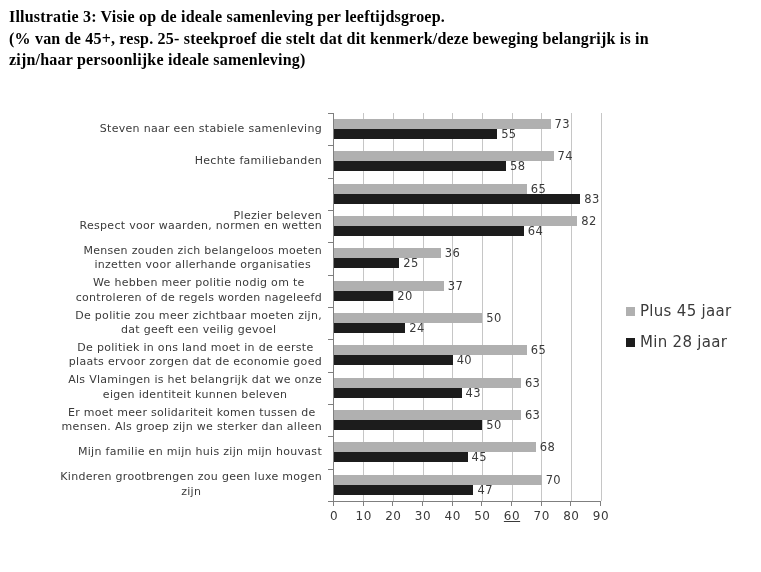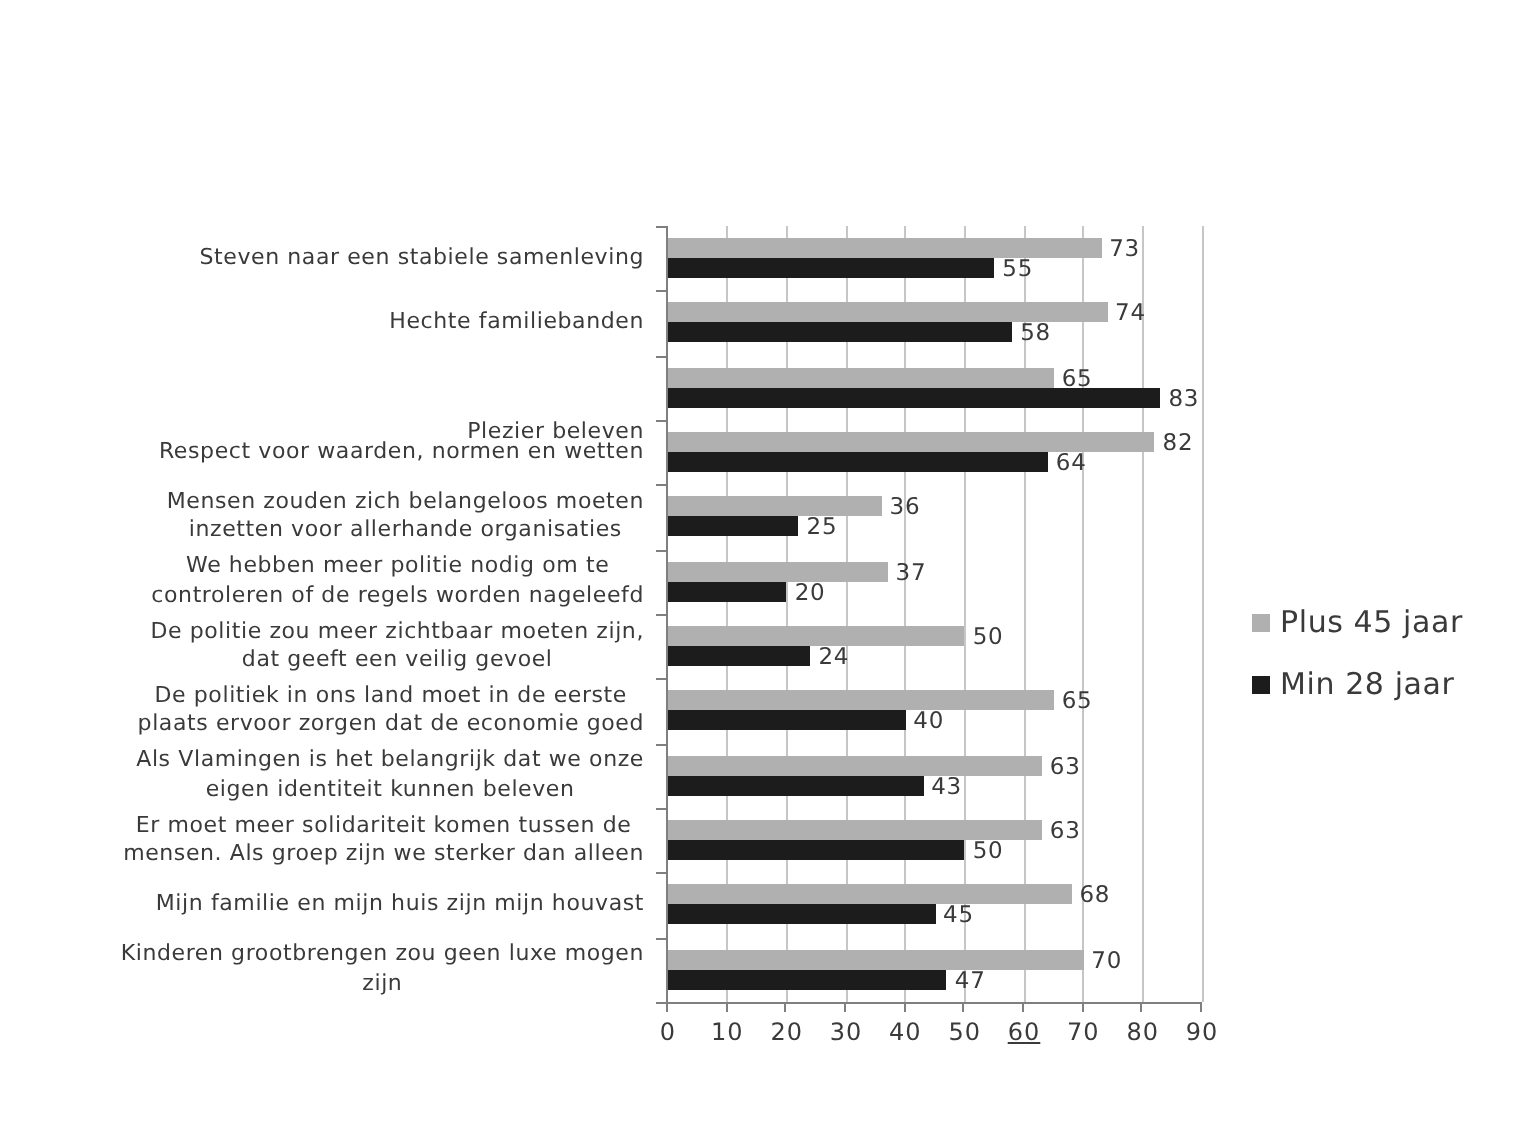--- a/index.html
+++ b/index.html
@@ -26,20 +26,23 @@
   .legend{position:absolute;left:626px;top:302px;}
   .legend-entry{display:flex;align-items:center;margin-bottom:13px;}
   .legend-swatch{width:9px;height:9px;margin-right:5px;flex:0 0 auto;}
   .legend-text{font-size:15px;color:#3a3a3a;letter-spacing:0.3px;white-space:nowrap;}
 </style>
 </head>
 <body>
 
 <div class="page">
   <div class="title-block">
+    <div>Illustratie 3: Visie op de ideale samenleving per leeftijdsgroep.</div>
+    <div>(% van de 45+, resp. 25- steekproef die stelt dat dit kenmerk/deze beweging belangrijk is in</div>
+    <div>zijn/haar persoonlijke ideale samenleving)</div>
   </div>
 
   <div class="chart" id="chart">
     <div id="plot-layers">
         <div class="gridline" style="left: 363.167px; top: 113px; height: 388px; background: rgb(198, 198, 198);"></div>
         <div class="gridline" style="left: 392.833px; top: 113px; height: 388px; background: rgb(198, 198, 198);"></div>
         <div class="gridline" style="left: 422.5px; top: 113px; height: 388px; background: rgb(198, 198, 198);"></div>
         <div class="gridline" style="left: 452.167px; top: 113px; height: 388px; background: rgb(198, 198, 198);"></div>
         <div class="gridline" style="left: 481.833px; top: 113px; height: 388px; background: rgb(198, 198, 198);"></div>
         <div class="gridline" style="left: 511.5px; top: 113px; height: 388px; background: rgb(198, 198, 198);"></div>

